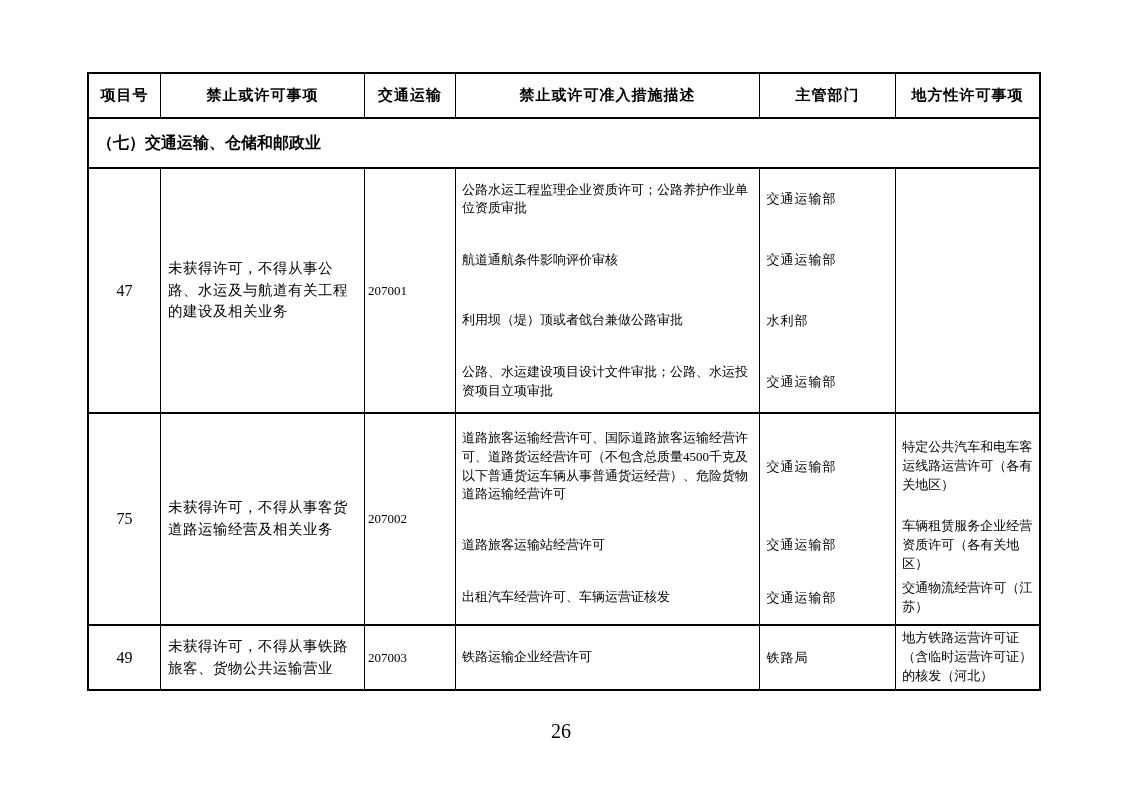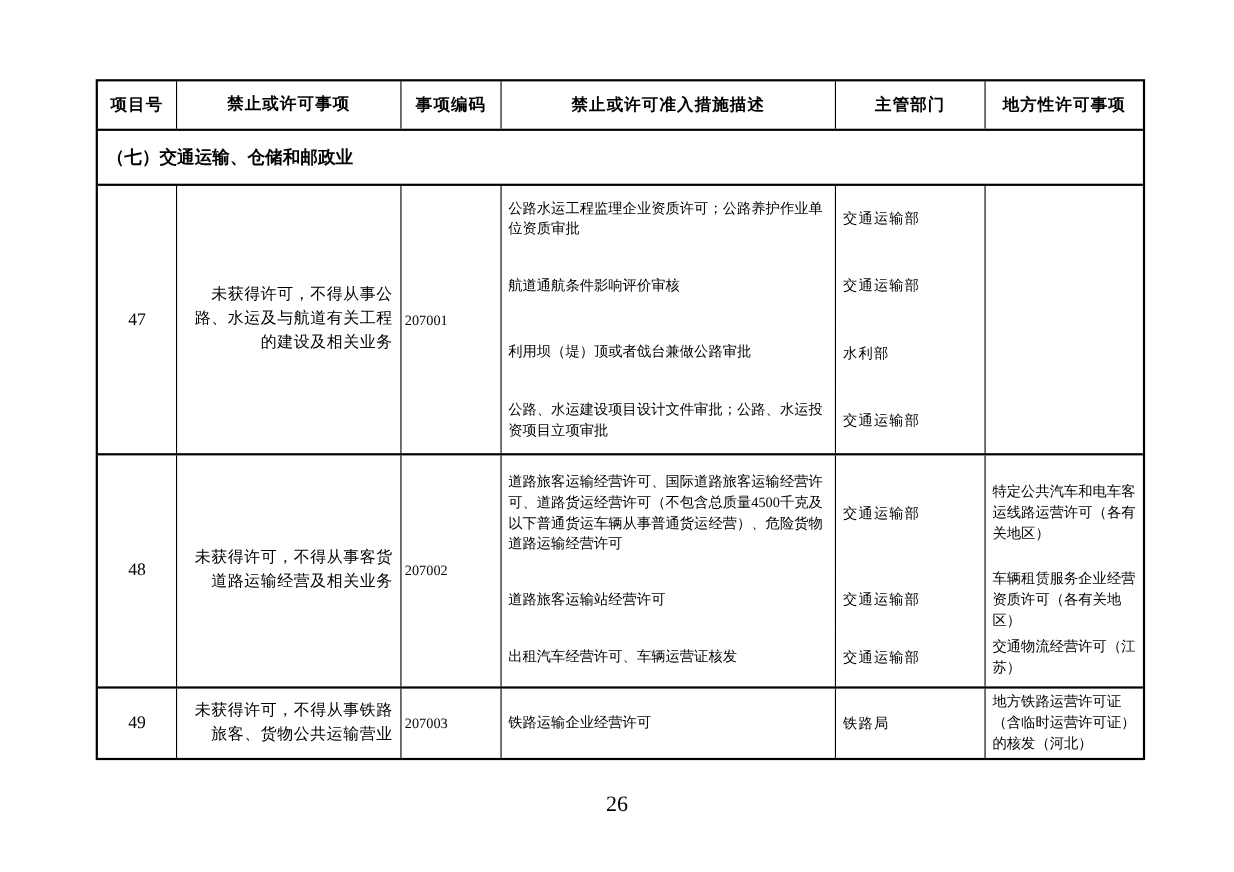--- a/index.html
+++ b/index.html
@@ -70,21 +70,20 @@
     justify-content: center;
     font-size: 16px;
   }
   .c-item {
     display: flex;
     align-items: center;
     padding: 2px 7px;
     font-size: 14.5px;
     line-height: 1.5;
     letter-spacing: 0.5px;
-    text-align: right;
   }
   .c-code {
     display: flex;
     align-items: center;
     padding-left: 3px;
     font-size: 13px;
   }
 
   .sub-row { display: flex; align-items: stretch; min-height: 0; }
   .sub-row > div { box-sizing: border-box; }
@@ -128,21 +127,21 @@
 </head>
 <body>
 
 <div class="page">
 
   <div class="table">
 
     <div class="row head">
       <div class="c-id">项目号</div>
       <div class="c-item" style="justify-content:center;">禁止或许可事项</div>
-      <div class="c-code" style="justify-content:center;padding-left:0;">事项编码</div>
+      <div class="c-code" style="justify-content:center;padding-left:0;">交通运输</div>
       <div class="c-desc" style="justify-content:center;text-align:center;">禁止或许可准入措施描述</div>
       <div class="c-dept" style="justify-content:center;">主管部门</div>
       <div class="c-local" style="justify-content:center;">地方性许可事项</div>
     </div>
 
     <div class="row section">
       <div class="section-cell">（七）交通运输、仓储和邮政业</div>
     </div>
 
     <div class="row data" style="height:245px;">
@@ -167,21 +166,21 @@
         </div>
         <div class="sub-row flex1">
           <div class="s-desc">公路、水运建设项目设计文件审批；公路、水运投资项目立项审批</div>
           <div class="s-dept">交通运输部</div>
           <div class="s-local"></div>
         </div>
       </div>
     </div>
 
     <div class="row data" style="height:212px;">
-      <div class="c-id">48</div>
+      <div class="c-id">75</div>
       <div class="c-item">未获得许可，不得从事客货道路运输经营及相关业务</div>
       <div class="c-code">207002</div>
       <div class="c-sub">
         <div class="sub-row flex2">
           <div class="s-desc">道路旅客运输经营许可、国际道路旅客运输经营许可、道路货运经营许可（不包含总质量4500千克及以下普通货运车辆从事普通货运经营）、危险货物道路运输经营许可</div>
           <div class="s-dept">交通运输部</div>
           <div class="s-local">特定公共汽车和电车客运线路运营许可（各有关地区）</div>
         </div>
         <div class="sub-row flex1">
           <div class="s-desc">道路旅客运输站经营许可</div>

